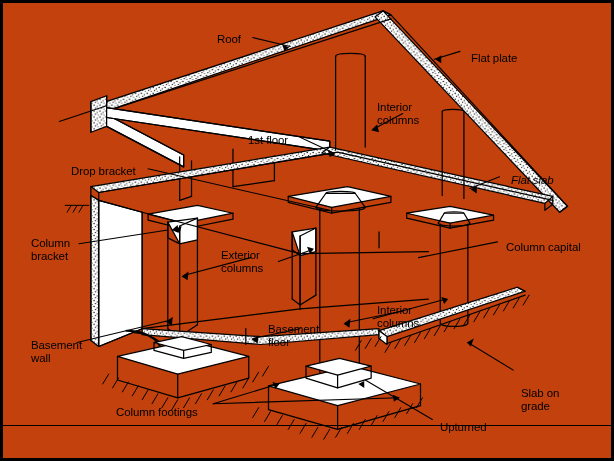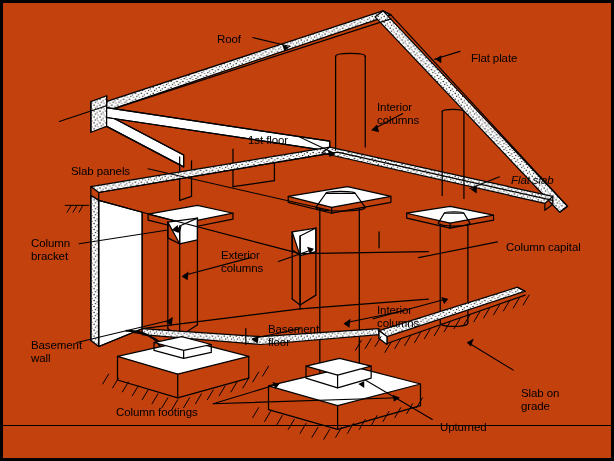--- a/index.html
+++ b/index.html
@@ -276,21 +276,21 @@
         <polygon points="173,229 180,226 178,233"></polygon>
       </g>
     </g>
   </svg>
 
   <div class="lbl" style="left:214px;top:30px;">Roof</div>
   <div class="lbl" style="left:468px;top:49px;">Flat plate</div>
   <div class="lbl" style="left:374px;top:98px;">Interior
 columns</div>
   <div class="lbl" style="left:245px;top:131px;">1st floor</div>
-  <div class="lbl" style="left:68px;top:162px;">Slab panels</div>
+  <div class="lbl" style="left:68px;top:162px;">Drop bracket</div>
   <div class="lbl" style="left:508px;top:171px;font-style:italic;">Flat slab</div>
   <div class="lbl" style="left:28px;top:234px;">Column
 bracket</div>
   <div class="lbl" style="left:218px;top:246px;">Exterior
 columns</div>
   <div class="lbl" style="left:503px;top:238px;">Column capital</div>
   <div class="lbl" style="left:374px;top:301px;">Interior
 columns</div>
   <div class="lbl" style="left:28px;top:336px;">Basement
 wall</div>

